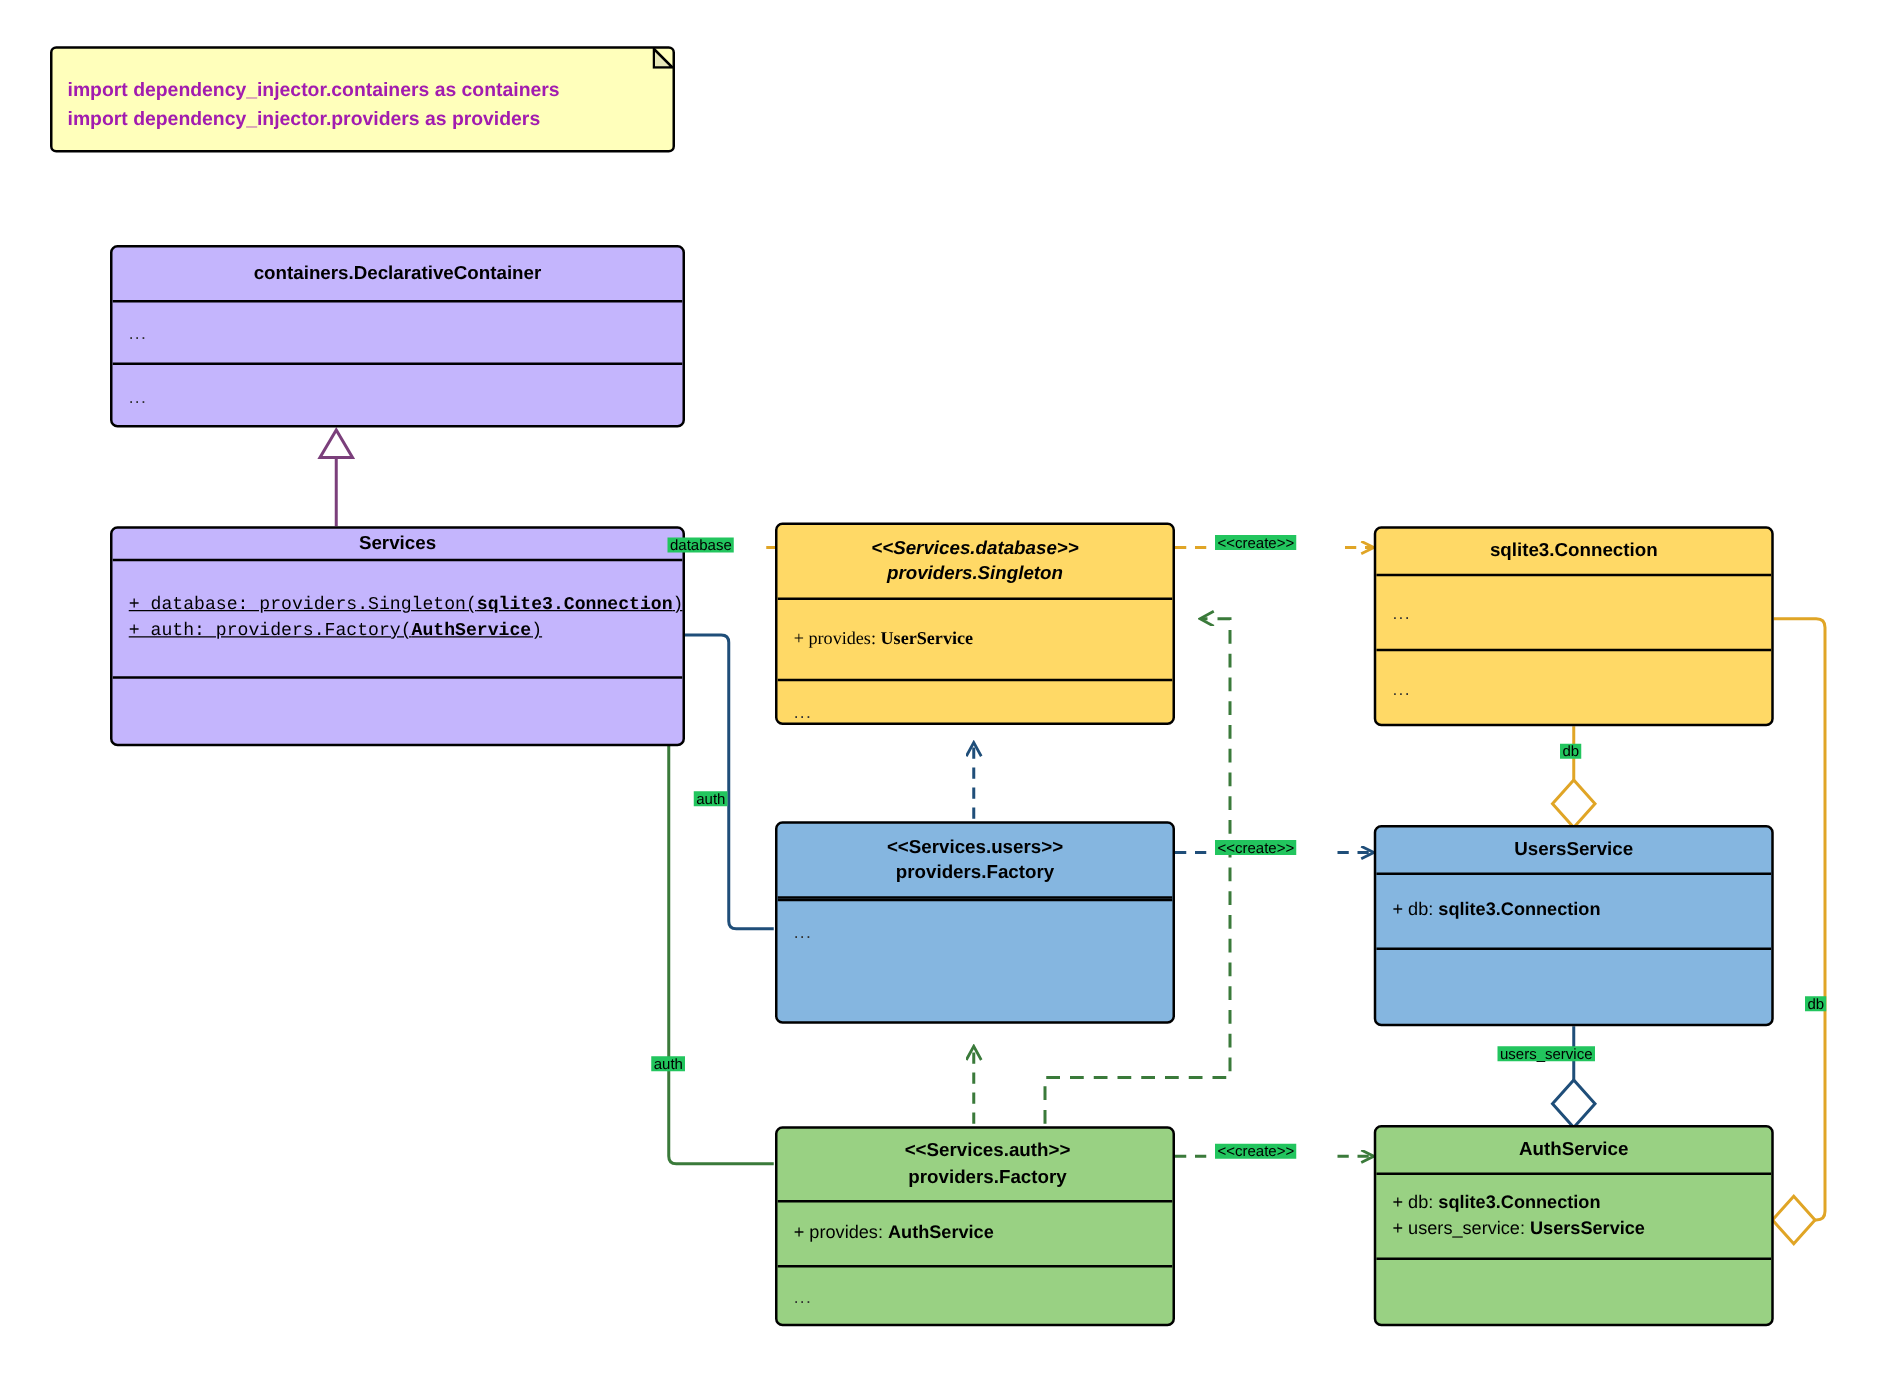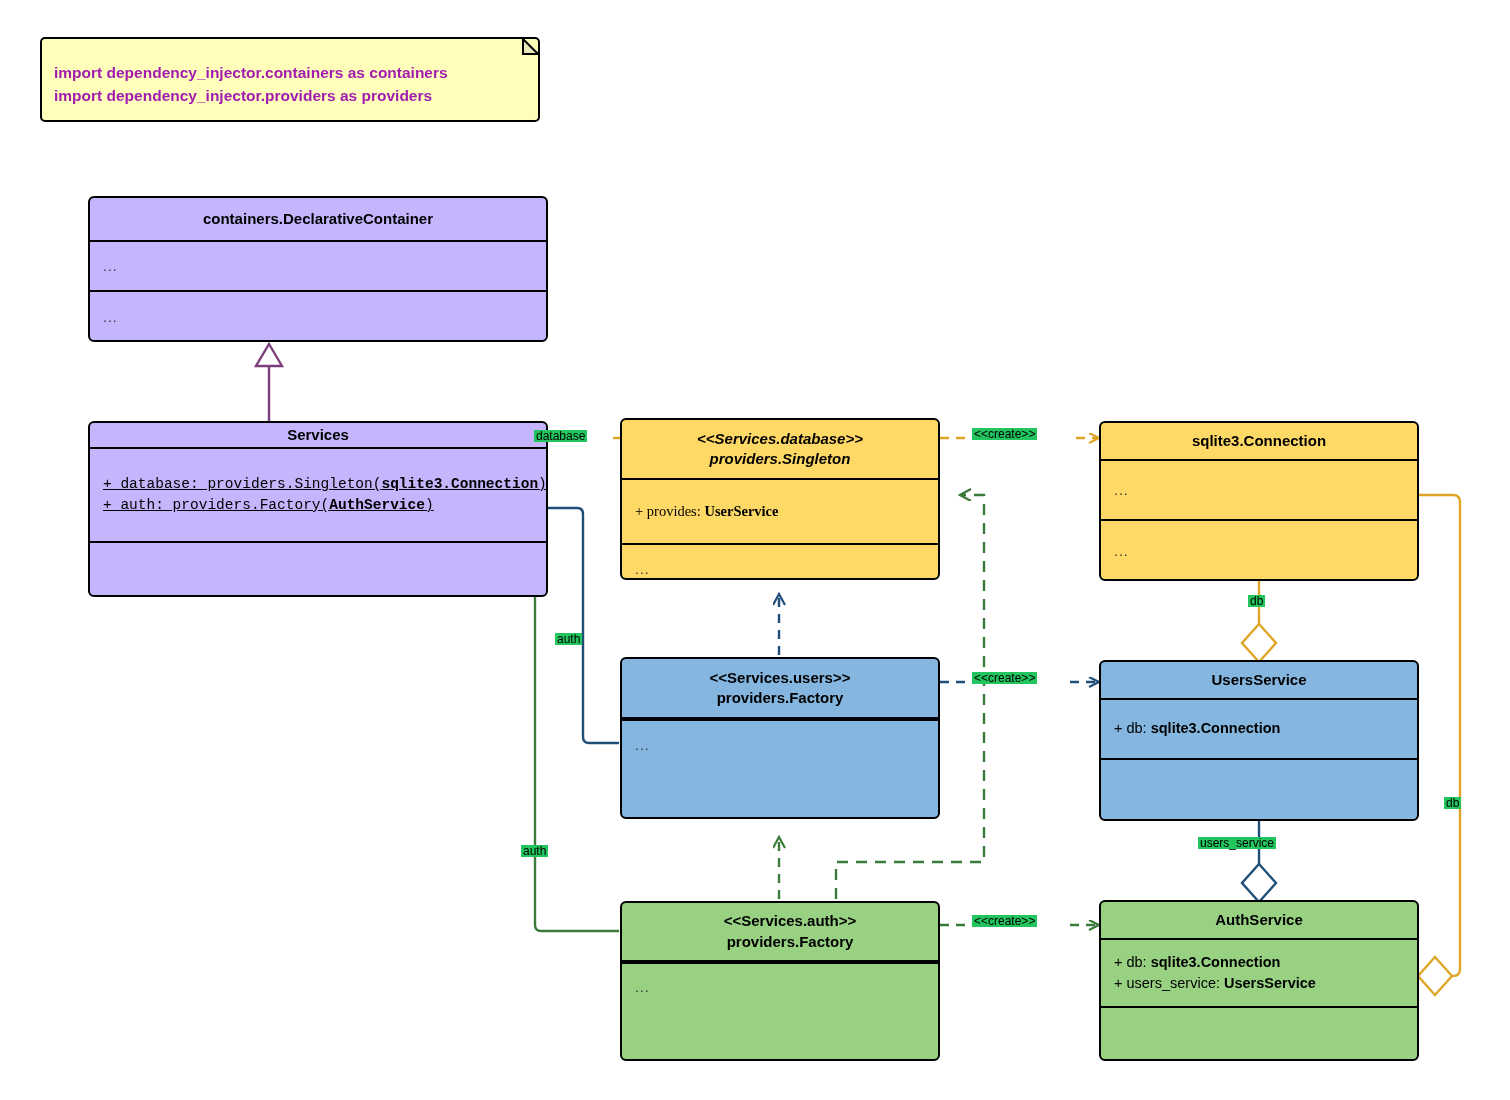--- a/index.html
+++ b/index.html
@@ -275,20 +275,23 @@
       <span></span>
     </div>
   </div>
 
   <div class="umlbox c-green" style="left:620px; top:901px; width:320px; height:160px;">
     <div class="hdr" style="height:57px;padding-left:20px;">
       <span>&lt;&lt;Services.auth&gt;&gt;</span>
       <span>providers.Factory</span>
     </div>
     <div class="sep"></div>
+    <div class="cmp" style="height:50px;">
+      <div class="attr"><span>+ provides: </span><b>AuthService</b></div>
+    </div>
     <div class="sep"></div>
     <div class="cmp" style="height:47px;">
       <span class="dots">...</span>
     </div>
   </div>
 
   <div class="umlbox c-green" style="left:1099px; top:900px; width:320px; height:161px;">
     <div class="hdr" style="height:36px;">AuthService</div>
     <div class="sep"></div>
     <div class="cmp" style="height:66px;">

